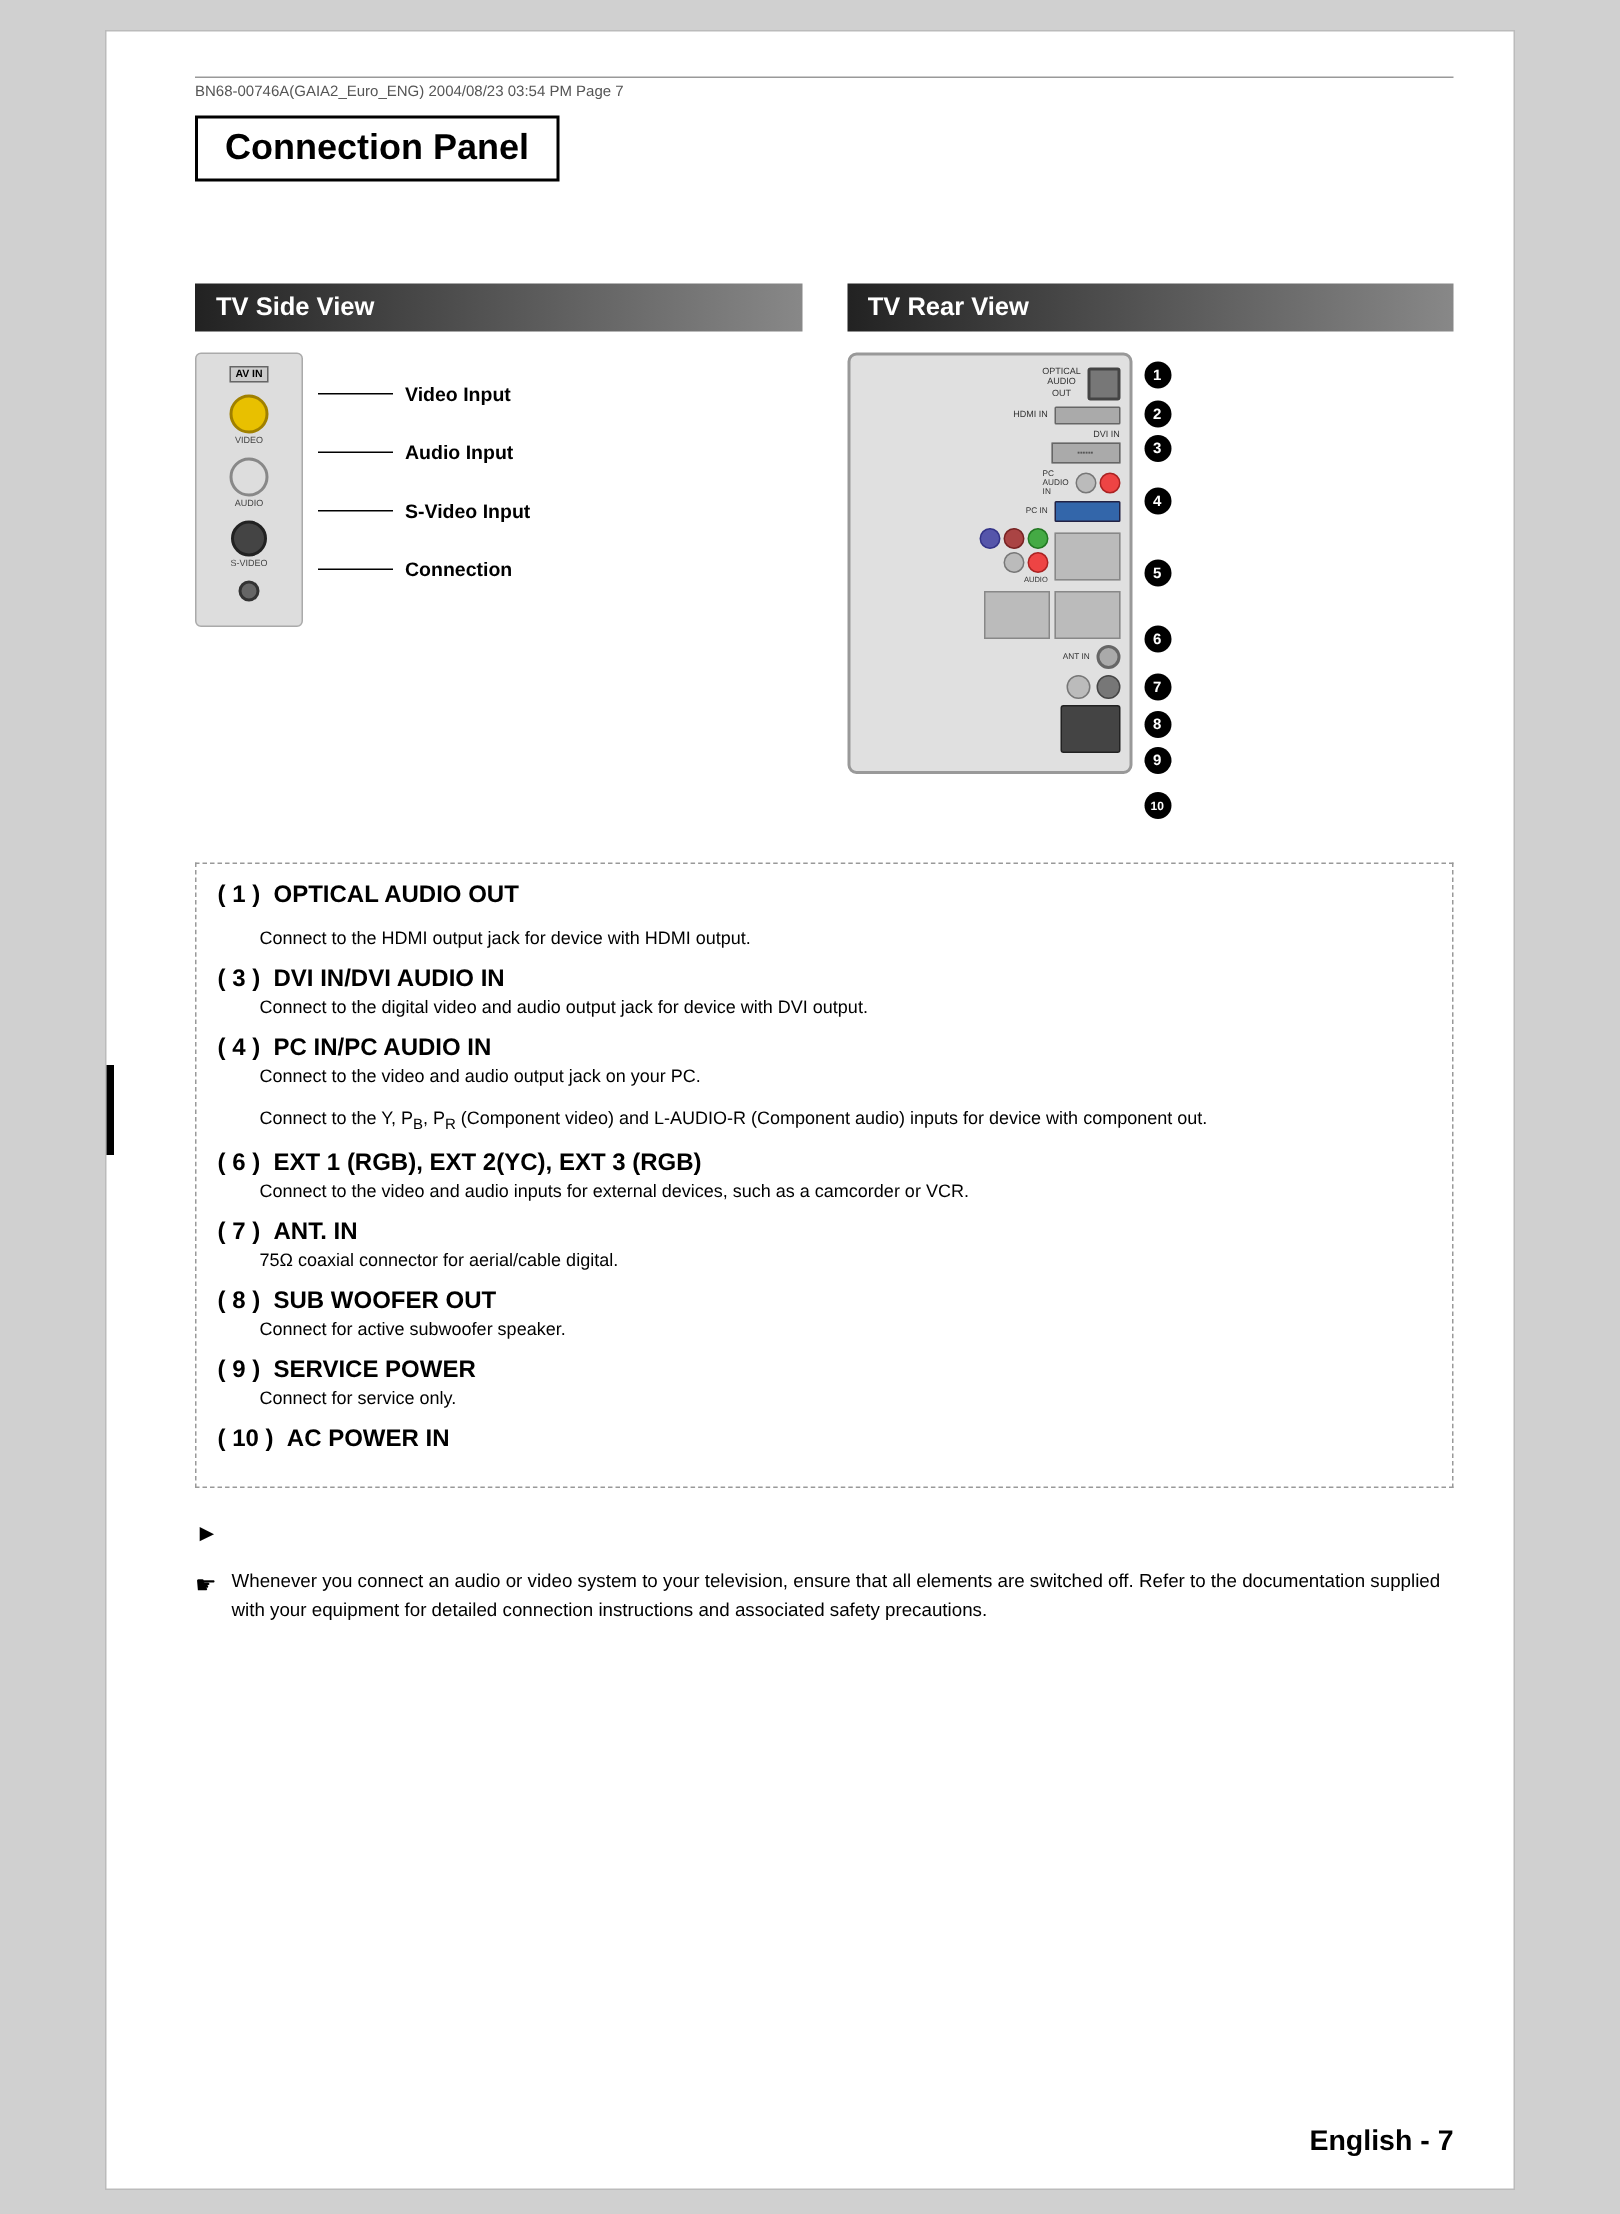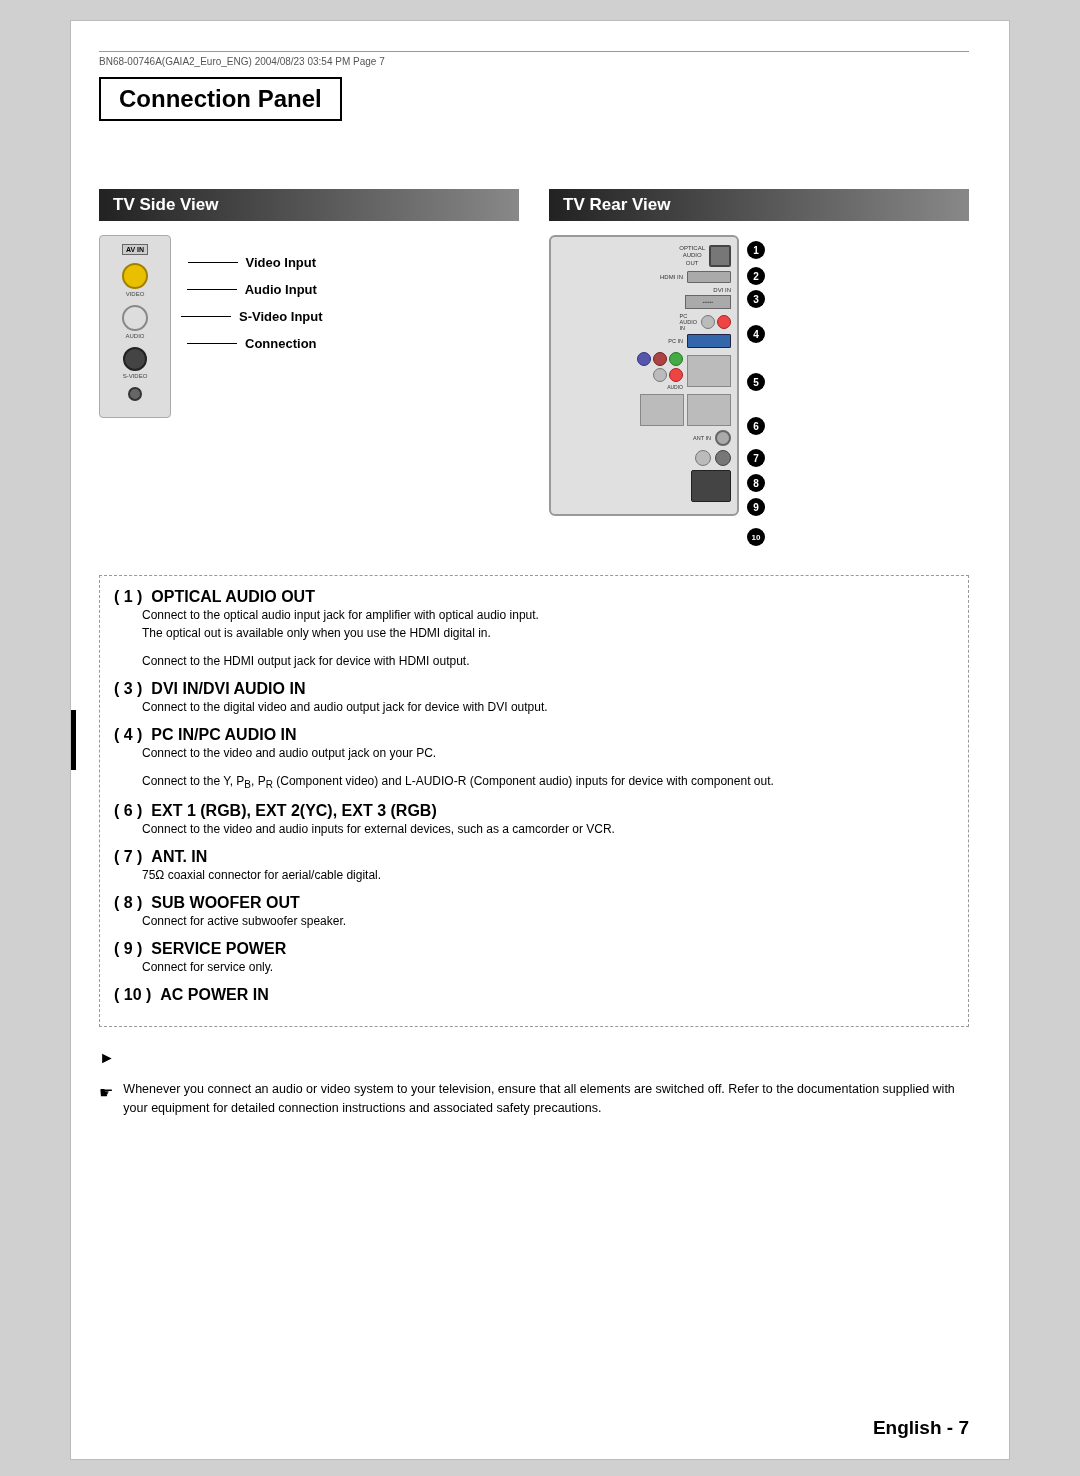--- a/index.html
+++ b/index.html
@@ -12,21 +12,21 @@
       min-height: 1476px;
       display: flex;
       justify-content: center;
       align-items: flex-start;
       padding: 20px;
     }
     .page {
       background: #fff;
       width: 940px;
       min-height: 1440px;
-      padding: 30px 40px 30px 28px;
+      padding: 30px 40px 30px 59px;
       position: relative;
       border: 1px solid #bbb;
     }
     .file-header {
       font-size: 10px;
       color: #555;
       margin-bottom: 10px;
       border-top: 1px solid #999;
       padding-top: 4px;
     }
@@ -177,23 +177,22 @@
       background: #bbb;
     }
     .conn-circle.yellow { background: #e8c000; border-color: #a08000; }
     .conn-circle.white { background: #ddd; border-color: #888; }
     .conn-circle.svid { background: #444; border-color: #222; width:24px; height:24px; }
     .conn-circle.hp { width:14px; height:14px; background:#666; border-color:#333;}
     .conn-lbl { font-size:6px; color:#444; margin-top:2px; text-align:center; }
     .side-lines {
       display: flex;
       flex-direction: column;
-      gap: 0px;
+      gap: 12px;
       padding-top: 20px;
-      align-items: center;
     }
     .sl-item {
       display: flex;
       align-items: center;
       margin-bottom: 12px;
     }
     .sl-line { width: 50px; height: 1px; background: #000; }
     .sl-text { font-size: 13px; font-weight: bold; margin-left: 8px; }
   </style>
 </head>
@@ -375,24 +374,20 @@
     </div>
   </div>
 
   
   <div class="desc-box">
 
     <div class="desc-item">
       <div class="desc-item-title">
         <span>( 1 )</span>&nbsp;&nbsp;<span>OPTICAL AUDIO OUT</span>
       </div>
-      <div class="desc-item-text">
-        Connect to the optical audio input jack for amplifier with optical audio input.<br>
-        The optical out is available only when you use the HDMI digital in.
-      </div>
     </div>
 
     <div class="desc-item">
       <div class="desc-item-text">Connect to the HDMI output jack for device with HDMI output.</div>
     </div>
 
     <div class="desc-item">
       <div class="desc-item-title">
         <span>( 3 )</span>&nbsp;&nbsp;<span>DVI IN/DVI AUDIO IN</span>
       </div>

